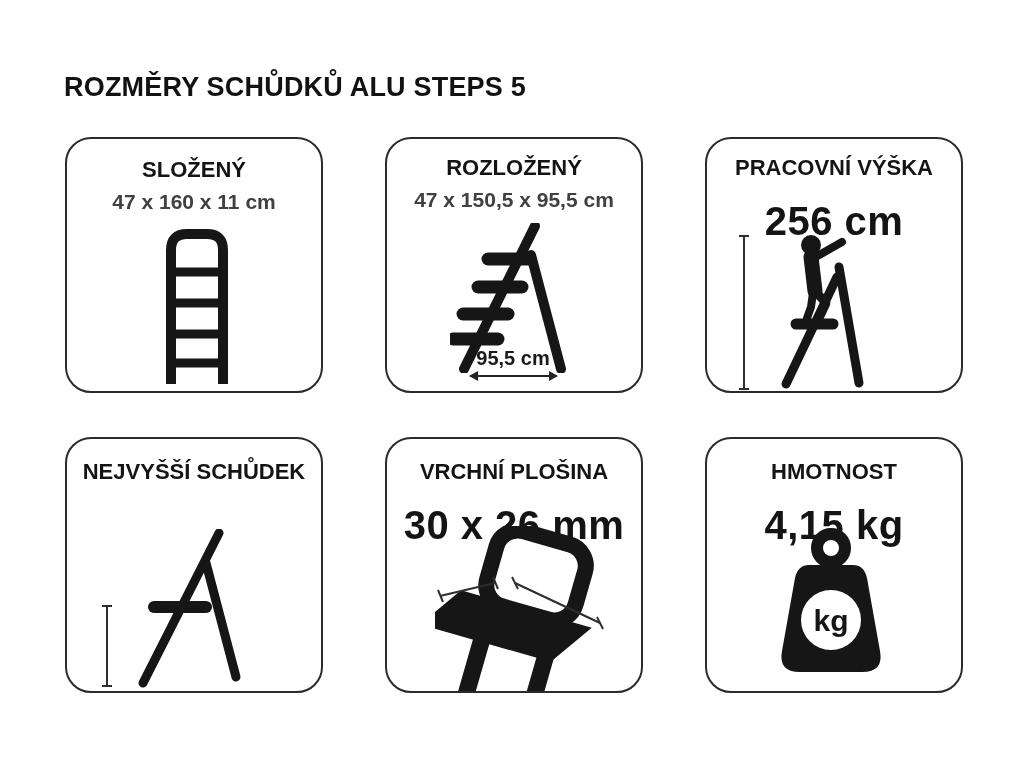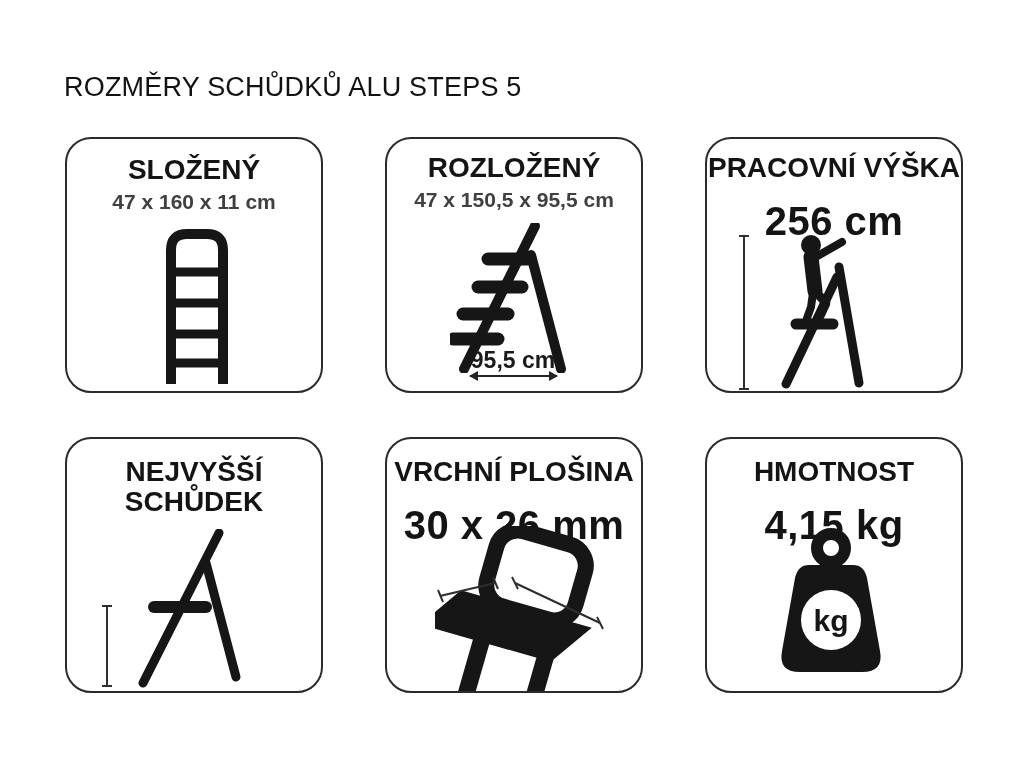--- a/index.html
+++ b/index.html
@@ -3,47 +3,47 @@
 <meta charset="utf-8">
 <style>
   html,body{margin:0;padding:0;}
   body{
     width:1024px;height:768px;position:relative;overflow:hidden;
     background:#ffffff;color:#141414;
     font-family:"Liberation Sans", sans-serif;
   }
   .page-title{
     position:absolute;left:64px;top:72px;
-    font-size:27px;font-weight:normal;letter-spacing:.2px;color:#121212;
+    font-size:27px;font-weight:bold;letter-spacing:.2px;color:#121212;
   }
   .card{
     position:absolute;width:254px;height:252px;background:#fff;
     border:2px solid #2b2b2b;border-radius:26px;overflow:hidden;
     text-align:center;
   }
   .card.r1{top:137px}.card.r2{top:437px}
   .card.c1{left:65px}.card.c2{left:385px}.card.c3{left:705px}
-  .card-label{font-size:28px;font-weight:bold;line-height:30px;margin-top:14px;color:#141414;}
+  .card-label{font-size:22px;font-weight:bold;line-height:30px;margin-top:14px;color:#141414;}
   .card-label.lo{margin-top:18px;}
   .card-value-small{font-size:21px;font-weight:bold;line-height:30px;margin-top:2px;color:#404040;}
   .card-value-big{font-size:40px;font-weight:bold;line-height:44px;margin-top:16px;letter-spacing:.5px;color:#141414;}
   .icon-wrap{position:absolute;}
   svg{display:block;}
   
   .measure{position:absolute;width:2px;background:#2e2e2e;}
   .measure::before,.measure::after{content:"";position:absolute;left:-4px;width:10px;height:2px;background:#2e2e2e;}
   .measure::before{top:0;}
   .measure::after{bottom:0;}
   
   .dim-arrow{position:absolute;height:2px;background:#242424;}
   .dim-arrow::before{content:"";position:absolute;left:-1px;top:-4px;
     border-top:5px solid transparent;border-bottom:5px solid transparent;border-right:9px solid #242424;}
   .dim-arrow::after{content:"";position:absolute;right:-1px;top:-4px;
     border-top:5px solid transparent;border-bottom:5px solid transparent;border-left:9px solid #242424;}
-  .dim-label{position:absolute;font-size:23px;font-weight:600;color:#1a1a1a;}
+  .dim-label{position:absolute;font-size:20px;font-weight:600;color:#1a1a1a;}
 </style>
 </head>
 <body>
 
 <div class="page-title">ROZMĚRY SCHŮDKŮ ALU STEPS 5</div>
 
 <div class="card r1 c1">
   <div class="card-label" style="margin-top:16px">SLOŽENÝ</div>
   <div class="card-value-small">47 x 160 x 11 cm</div>
   <div class="icon-wrap" style="left:98px;top:89px">

